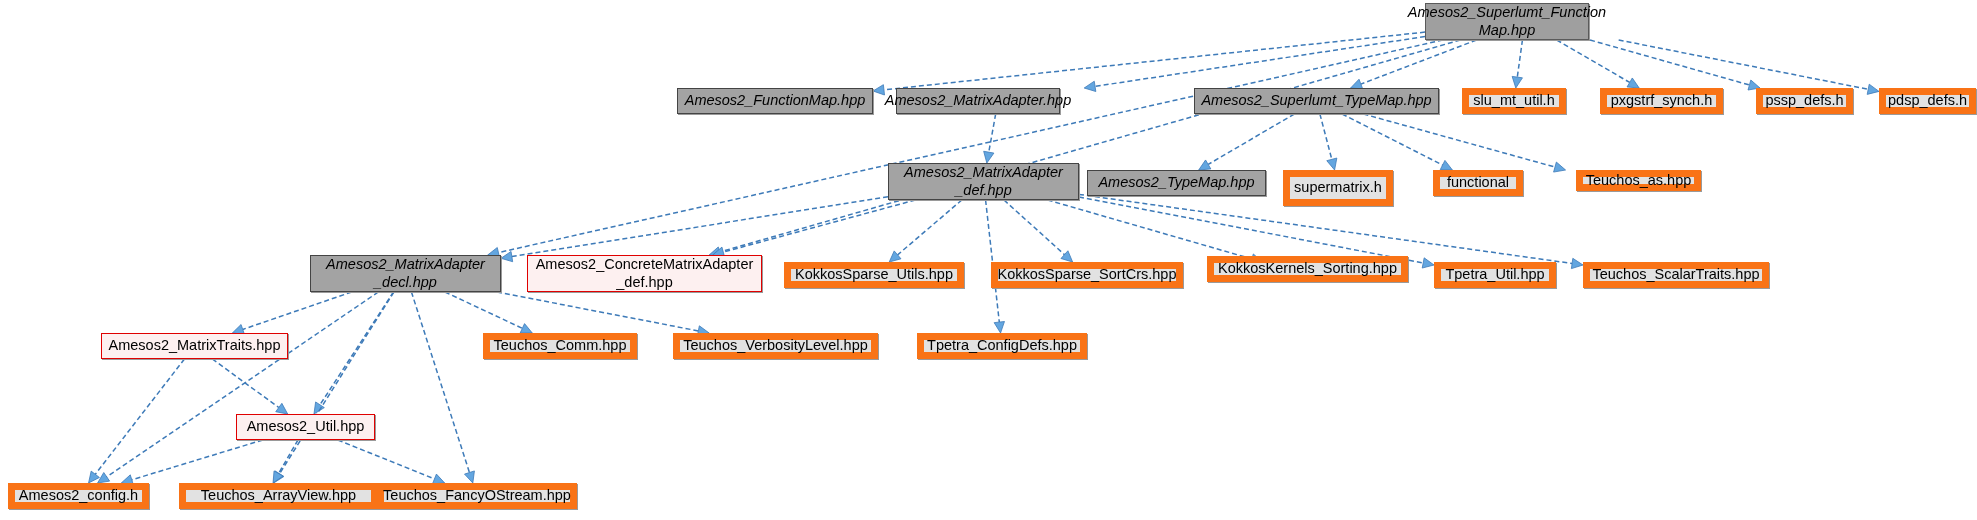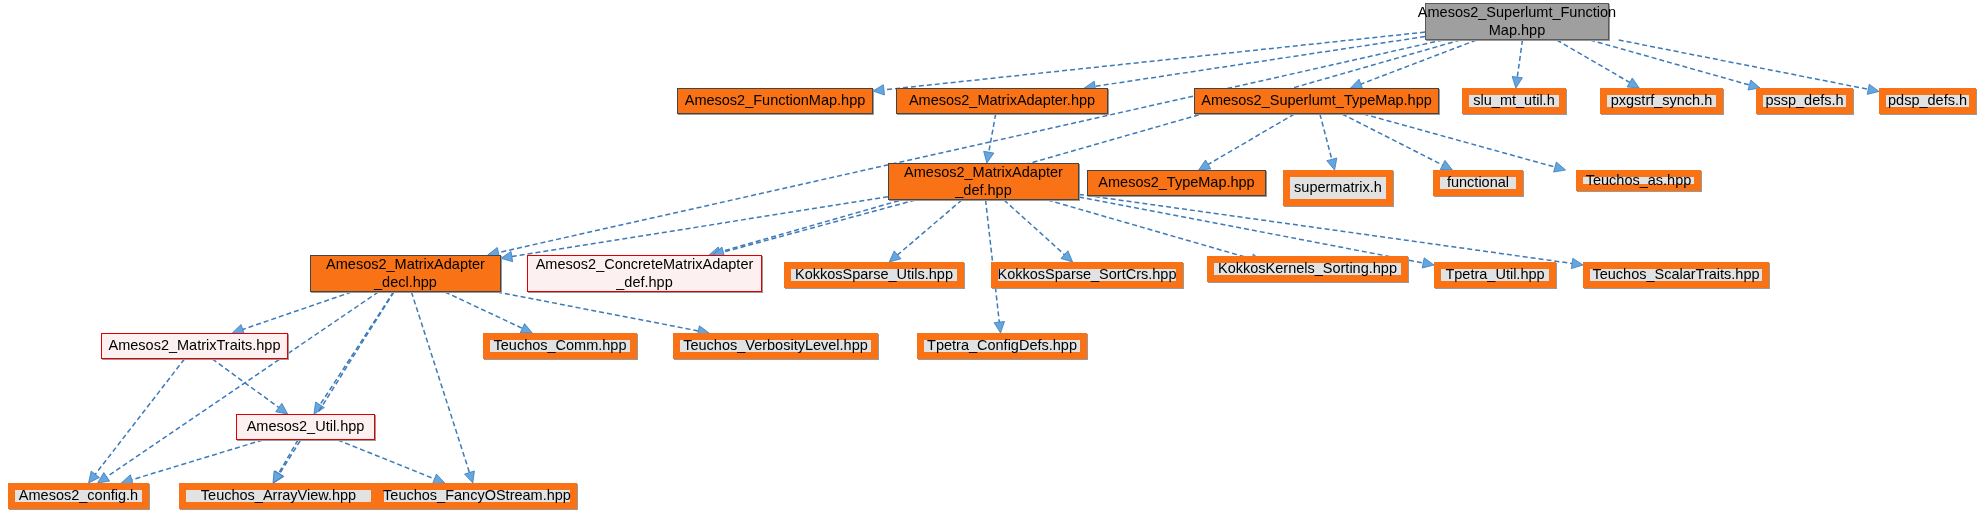--- a/index.html
+++ b/index.html
@@ -45,21 +45,22 @@
   }
   .node.root {
     background: #9f9f9f;
     border: 1px solid #5a5a5a;
   }
   .node.redborder {
     background: #fdf0f0;
     border: 1.6px solid #e00000;
   }
   .node.plain {
-    background: #f97316;
+    background: #a3a3a3;
+    font-style: italic;
   }
 </style>
 </head>
 <body>
 
 <div id="graph">
   <svg id="edges" viewBox="0 0 1977 520">
       <line x1="1425" y1="32.1" x2="883.9379094024908" y2="89.832893362669" stroke="#3d7ab8" stroke-width="1.5" stroke-dasharray="5,3"></line>
       <polygon points="873,91 883.3861862648434,84.6622452814915 884.4896325401382,95.0035414438465" fill="#63a6e0" stroke="#3d7ab8" stroke-width="0.8"></polygon>
       <line x1="1425" y1="36.5853889943074" x2="1095.0530342188185" y2="86.35917225731295" stroke="#3d7ab8" stroke-width="1.5" stroke-dasharray="5,3"></line>
@@ -122,24 +123,24 @@
       <polygon points="88.55333333333334,483 91.16908186746552,471.1173294413173 99.39603290223609,477.4795049082065" fill="#63a6e0" stroke="#3d7ab8" stroke-width="0.8"></polygon>
       <line x1="212.3148148148148" y1="359" x2="278.79948475873385" y2="407.51584022934634" stroke="#3d7ab8" stroke-width="1.5" stroke-dasharray="5,3"></line>
       <polygon points="287.68518518518516,414 275.73424559442486,411.71635315821425 281.86472392304285,403.31532730047843" fill="#63a6e0" stroke="#3d7ab8" stroke-width="0.8"></polygon>
       <line x1="262.731884057971" y1="440" x2="131.792650973401" y2="479.8009122591865" stroke="#3d7ab8" stroke-width="1.5" stroke-dasharray="5,3"></line>
       <polygon points="121.26811594202898,483 130.28035495047098,474.82567751708336 133.30494699633104,484.7761470012896" fill="#63a6e0" stroke="#3d7ab8" stroke-width="0.8"></polygon>
       <line x1="297.963768115942" y1="440" x2="278.5530666760088" y2="473.4834599838848" stroke="#3d7ab8" stroke-width="1.5" stroke-dasharray="5,3"></line>
       <polygon points="273.036231884058,483 274.05433866839076,470.87550171859897 283.0517946836269,476.09141824917066" fill="#63a6e0" stroke="#3d7ab8" stroke-width="0.8"></polygon>
       <line x1="337.81159420289856" y1="440" x2="434.48339032107066" y2="478.89419202422084" stroke="#3d7ab8" stroke-width="1.5" stroke-dasharray="5,3"></line>
       <polygon points="444.68840579710144,483 432.54246291433867,483.71838115834447 436.42431772780265,474.0700028900972" fill="#63a6e0" stroke="#3d7ab8" stroke-width="0.8"></polygon>
     </svg>
-<div class="node root" style="left: 1425px; top: 3px; width: 184px; height: 37px;"><span>Amesos2_Superlumt_Function
+<div class="node root" style="left: 1425px; top: 3px; width: 164px; height: 37px; font-style: italic;"><span>Amesos2_Superlumt_Function
 Map.hpp</span></div>
     <div class="node plain" style="left: 677px; top: 88px; width: 196px; height: 26px;"><span>Amesos2_FunctionMap.hpp</span></div>
-    <div class="node plain" style="left: 896px; top: 88px; width: 212px; height: 26px;"><span>Amesos2_MatrixAdapter.hpp</span></div>
+    <div class="node plain" style="left: 896px; top: 88px; width: 164px; height: 26px;"><span>Amesos2_MatrixAdapter.hpp</span></div>
     <div class="node plain" style="left: 1194px; top: 88px; width: 245px; height: 26px;"><span>Amesos2_Superlumt_TypeMap.hpp</span></div>
     <div class="node gray" style="left: 1462px; top: 88px; width: 104px; height: 26px;"><span>slu_mt_util.h</span></div>
     <div class="node gray" style="left: 1600px; top: 88px; width: 123px; height: 26px;"><span>pxgstrf_synch.h</span></div>
     <div class="node gray" style="left: 1756px; top: 88px; width: 97px; height: 26px;"><span>pssp_defs.h</span></div>
     <div class="node gray" style="left: 1879px; top: 88px; width: 97px; height: 26px;"><span>pdsp_defs.h</span></div>
     <div class="node plain" style="left: 888px; top: 163px; width: 191px; height: 37px;"><span>Amesos2_MatrixAdapter
 _def.hpp</span></div>
     <div class="node plain" style="left: 1087px; top: 170px; width: 179px; height: 26px;"><span>Amesos2_TypeMap.hpp</span></div>
     <div class="node gray" style="left: 1283px; top: 170px; width: 110px; height: 36px;"><span>supermatrix.h</span></div>
     <div class="node gray" style="left: 1433px; top: 170px; width: 90px; height: 26px;"><span>functional</span></div>

